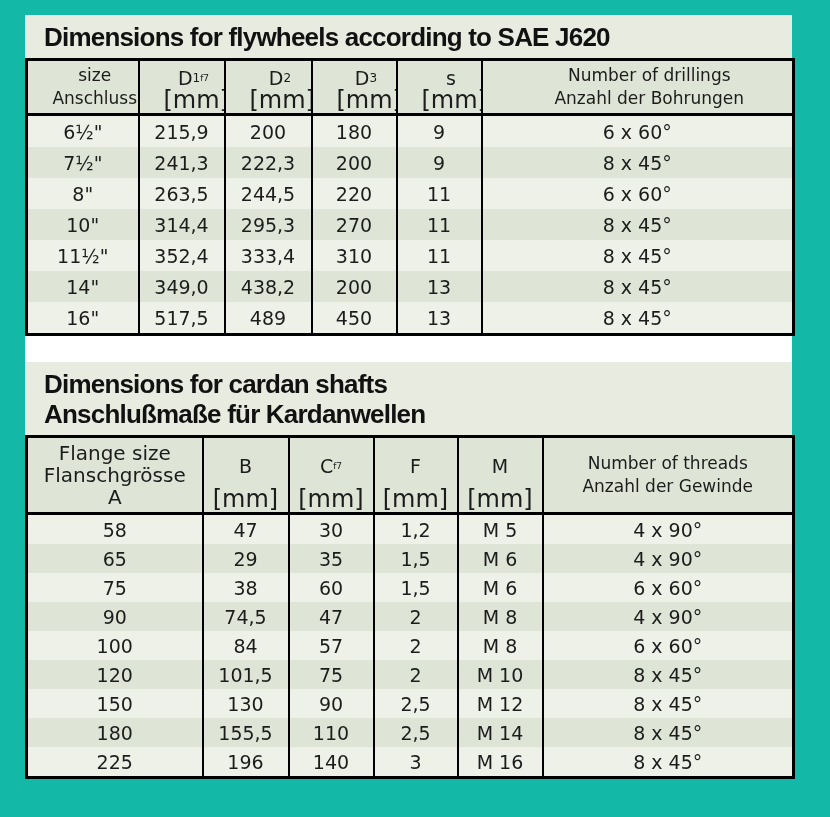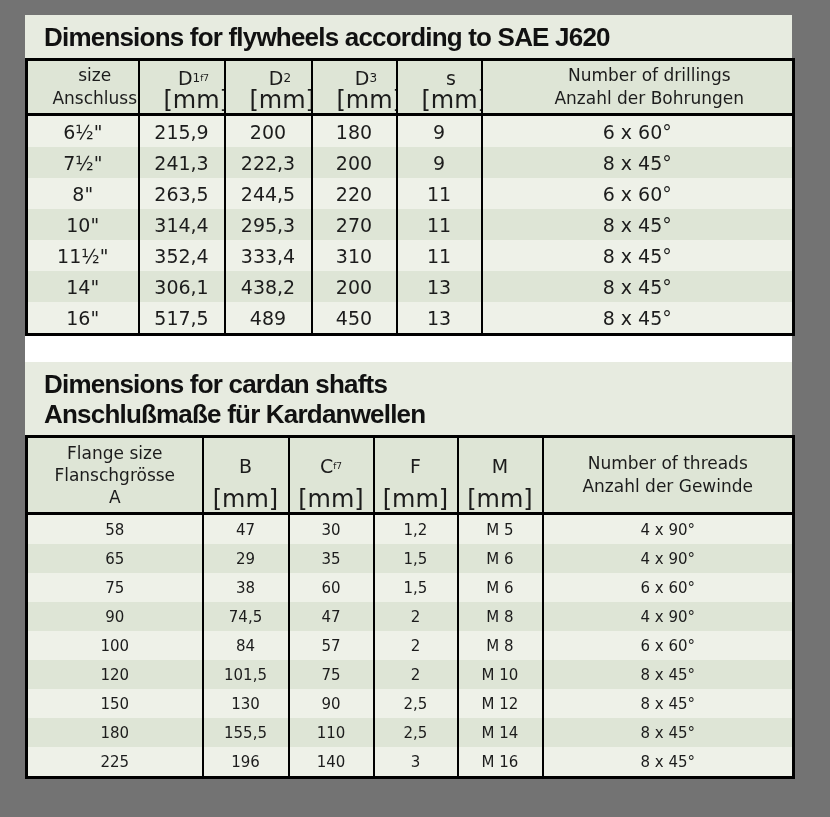--- a/index.html
+++ b/index.html
@@ -6,21 +6,21 @@
     margin: 0;
     padding: 0;
     background: #ffffff;
     font-family: "DejaVu Sans", sans-serif;
     color: #1c1c1c;
   }
   .page {
     position: relative;
     width: 830px;
     height: 817px;
-    background: #737373;
+    background: #14b8a6;
     overflow: hidden;
   }
   .content {
     position: absolute;
     left: 25px;
     top: 15px;
     width: 767px;
   }
   .title-band {
     background: #e7ebe0;
@@ -55,21 +55,21 @@
     vertical-align: middle;
   }
   tbody tr:nth-child(odd)  td { background: #eef1e8; }
   tbody tr:nth-child(even) td { background: #dee5d6; }
 
   
   #flywheel-table thead th { height: 52px; padding-left: 24px; }
   #flywheel-table tbody td { height: 31px; font-size: 19px; }
   
   #cardan-table thead th { height: 74px; }
-  #cardan-table tbody td { height: 29px; font-size: 15px; }
+  #cardan-table tbody td { height: 29px; font-size: 19px; }
 
   .h-two-line {
     font-size: 17px;
     line-height: 23px;
   }
   .h-dim {
     display: flex;
     flex-direction: column;
     justify-content: space-between;
     height: 100%;
@@ -81,21 +81,21 @@
     flex: 1 1 auto;
     display: flex;
     align-items: center;
     justify-content: center;
   }
   .h-dim .h-unit {
     font-size: 24px;
     line-height: 20px;
   }
   .h-three-line {
-    font-size: 17px;
+    font-size: 20px;
     line-height: 22px;
   }
   sub.s1 { font-size: 12px; vertical-align: -4px; line-height: 0; }
   sub.s2 { font-size: 9px;  vertical-align: -4px; line-height: 0; }
 
   .gap { height: 26px; background: #ffffff; }
 </style>
 </head>
 <body>
 
@@ -203,21 +203,21 @@
           <tr>
             <td>11½"</td>
             <td>352,4</td>
             <td>333,4</td>
             <td>310</td>
             <td>11</td>
             <td>8 x 45°</td>
           </tr>
           <tr>
             <td>14"</td>
-            <td>306,1</td>
+            <td>349,0</td>
             <td>438,2</td>
             <td>200</td>
             <td>13</td>
             <td>8 x 45°</td>
           </tr>
           <tr>
             <td>16"</td>
             <td>517,5</td>
             <td>489</td>
             <td>450</td>

